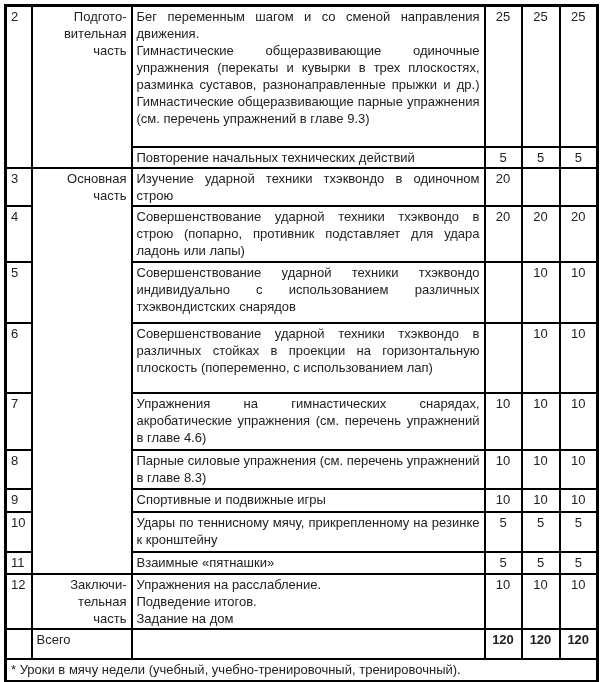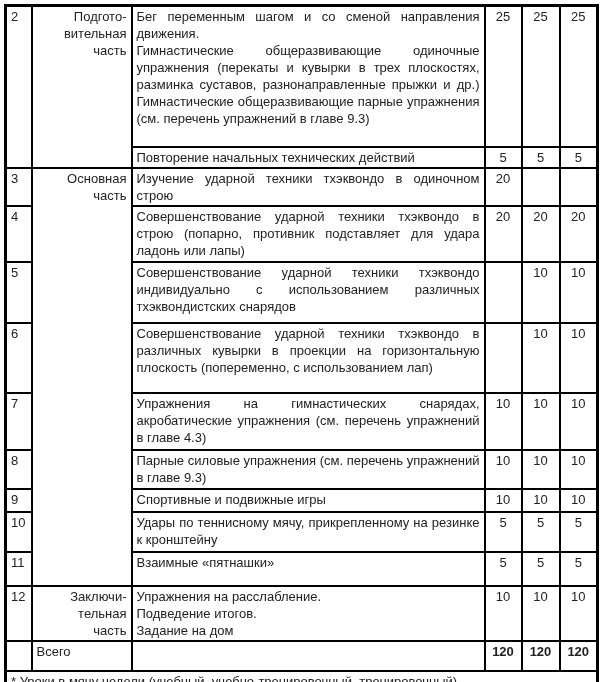--- a/index.html
+++ b/index.html
@@ -118,54 +118,54 @@
       </tr>
       <tr style="height:61px">
         <td class="num">5</td>
         <td class="desc">Совершенствование ударной техники тхэквондо индивидуально с использованием различных тхэквондистских снарядов</td>
         <td class="val"></td>
         <td class="val">10</td>
         <td class="val">10</td>
       </tr>
       <tr style="height:70px">
         <td class="num">6</td>
-        <td class="desc">Совершенствование ударной техники тхэквондо в различных кувырки в проекции на горизонтальную плоскость (попеременно, с использованием лап)</td>
+        <td class="desc">Совершенствование ударной техники тхэквондо в различных стойках в проекции на горизонтальную плоскость (попеременно, с использованием лап)</td>
         <td class="val"></td>
         <td class="val">10</td>
         <td class="val">10</td>
       </tr>
       <tr style="height:57px">
         <td class="num">7</td>
-        <td class="desc">Упражнения на гимнастических снарядах, акробатические упражнения (см. перечень упражнений в главе 4.3)</td>
+        <td class="desc">Упражнения на гимнастических снарядах, акробатические упражнения (см. перечень упражнений в главе 4.6)</td>
         <td class="val">10</td>
         <td class="val">10</td>
         <td class="val">10</td>
       </tr>
       <tr style="height:39px">
         <td class="num">8</td>
-        <td class="desc">Парные силовые упражнения (см. перечень упражнений в главе 9.3)</td>
+        <td class="desc">Парные силовые упражнения (см. перечень упражнений в главе 8.3)</td>
         <td class="val">10</td>
         <td class="val">10</td>
         <td class="val">10</td>
       </tr>
       <tr style="height:23px">
         <td class="num">9</td>
         <td class="desc">Спортивные и подвижные игры</td>
         <td class="val">10</td>
         <td class="val">10</td>
         <td class="val">10</td>
       </tr>
       <tr style="height:40px">
         <td class="num">10</td>
         <td class="desc">Удары по теннисному мячу, прикрепленному на резинке к кронштейну</td>
         <td class="val">5</td>
         <td class="val">5</td>
         <td class="val">5</td>
       </tr>
-      <tr style="height:34px">
+      <tr style="height:22px">
         <td class="num">11</td>
         <td class="desc">Взаимные «пятнашки»</td>
         <td class="val">5</td>
         <td class="val">5</td>
         <td class="val">5</td>
       </tr>
       <tr style="height:44px">
         <td class="num">12</td>
         <td class="section">Заключи-
 тельная

